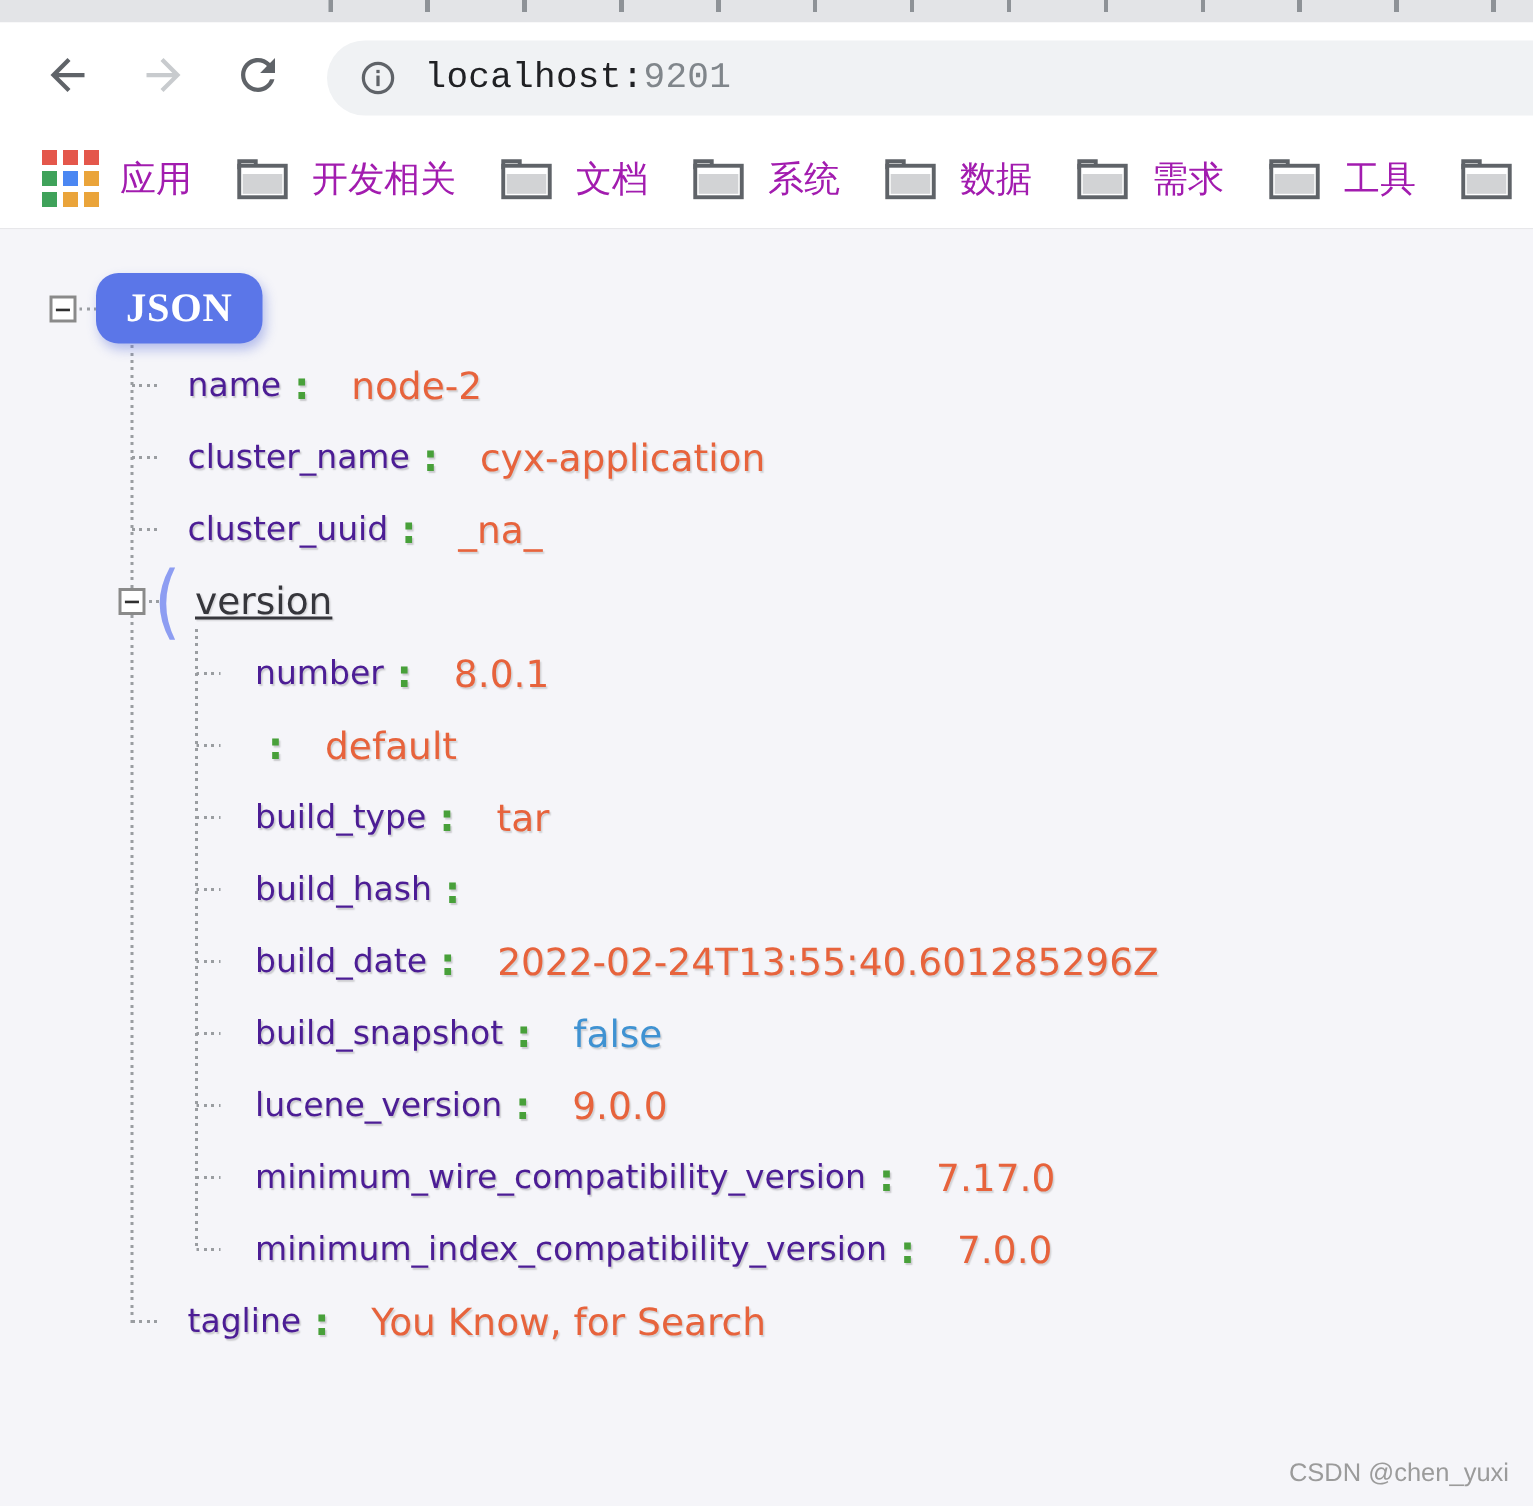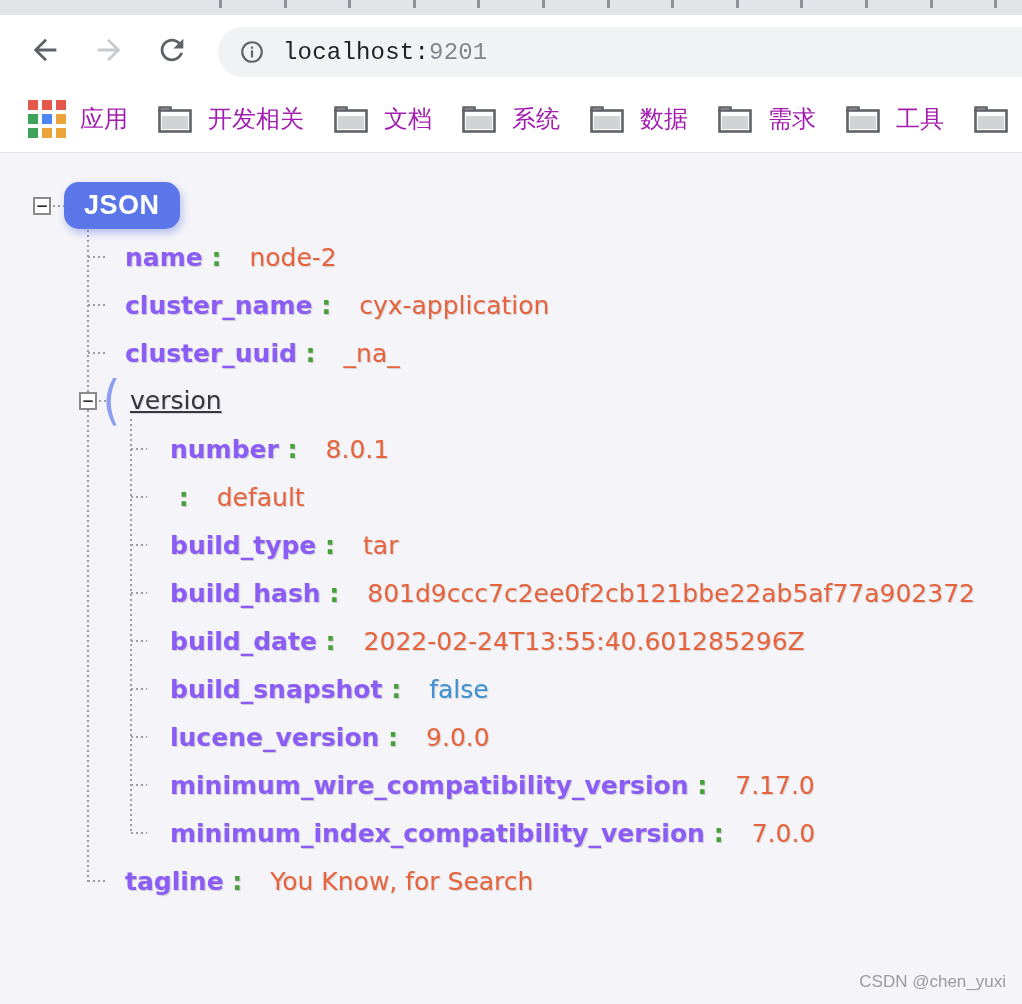--- a/index.html
+++ b/index.html
@@ -44,30 +44,30 @@
 
   .root-row { position:relative; height:80px; }
   .toggle-box { position:absolute; width:18px; height:18px; background:#fff; border:2px solid #8a8a8a;
     display:flex; align-items:center; justify-content:center; font-size:15px; font-weight:bold; color:#2f2f2f;
     line-height:12px; cursor:pointer; z-index:3; padding:0; font-family:"DejaVu Sans",sans-serif; }
   .root-row .toggle-box { left:33px; top:44px; }
   .root-row .dots { position:absolute; left:53px; top:52px; width:11px; height:2px;
     background:repeating-linear-gradient(to right,#9a9da1 0 2px,transparent 2px 5px); }
   .json-badge { position:absolute; left:64px; top:29px; height:47px; padding:0 20px; background:#5b76e8;
     border-radius:15px; color:#fff; font-weight:bold; font-size:27px; line-height:47px;
-    font-family:Liberation Sans, sans-serif; letter-spacing:0.5px; cursor:pointer; z-index:3;
+    font-family:Liberation Serif, serif; letter-spacing:0.5px; cursor:pointer; z-index:3;
     box-shadow:2px 4px 8px rgba(100,120,220,0.45); }
 
   .trow { position:relative; height:48px; font-family:"DejaVu Sans",sans-serif; }
   .trow::before { content:""; position:absolute; left:88px; top:23px; width:17px; height:2px;
     background:repeating-linear-gradient(to right,#9a9da1 0 2px,transparent 2px 5px); }
   .trow[data-level="2"]::before { left:131px; width:16px; }
   .trow .line { display:flex; align-items:center; height:48px; padding-left:125px; white-space:nowrap; }
   .trow[data-level="2"] .line { padding-left:170px; }
-  .trow .key { font-weight:bold; font-size:25px; color:#8b5cf6; text-shadow:1px 1px 1px rgba(0,0,0,0.18); }
+  .trow .key { font-weight:normal; font-size:22px; color:#4c1d95; text-shadow:1px 1px 1px rgba(0,0,0,0.18); }
   .trow .colon { font-weight:bold; font-size:25px; color:#48a03a; white-space:pre; text-shadow:1px 1px 1px rgba(0,0,0,0.18); }
   .trow .value { font-size:25px; color:#e7633c; margin-left:28px; text-shadow:1px 1px 1px rgba(0,0,0,0.15); }
   .trow[data-vtype="bool"] .value { color:#3f92d2; }
 
   .obj-row { position:relative; height:48px; font-family:"DejaVu Sans",sans-serif; }
   .obj-row .toggle-box { left:79px; top:15px; }
   .obj-row .dots { position:absolute; left:99px; top:23px; width:8px; height:2px;
     background:repeating-linear-gradient(to right,#9a9da1 0 2px,transparent 2px 5px); }
   .obj-bracket { position:absolute; left:101px; top:-6px; height:60px; line-height:60px;
     font-size:54px; color:#8d9df2; transform:scaleX(0.85); font-weight:400; }
@@ -286,21 +286,20 @@
             <span class="key">build_type</span>
             <span class="colon"> :</span>
             <span class="value">tar</span>
           </div>
         </div>
 
         <div class="trow" data-level="2" data-vtype="str">
           <div class="line">
             <span class="key">build_hash</span>
             <span class="colon"> :</span>
-            <span class="value">801d9ccc7c2ee0f2cb121bbe22ab5af77a902372</span>
           </div>
         </div>
 
         <div class="trow" data-level="2" data-vtype="str">
           <div class="line">
             <span class="key">build_date</span>
             <span class="colon"> :</span>
             <span class="value">2022-02-24T13:55:40.601285296Z</span>
           </div>
         </div>

